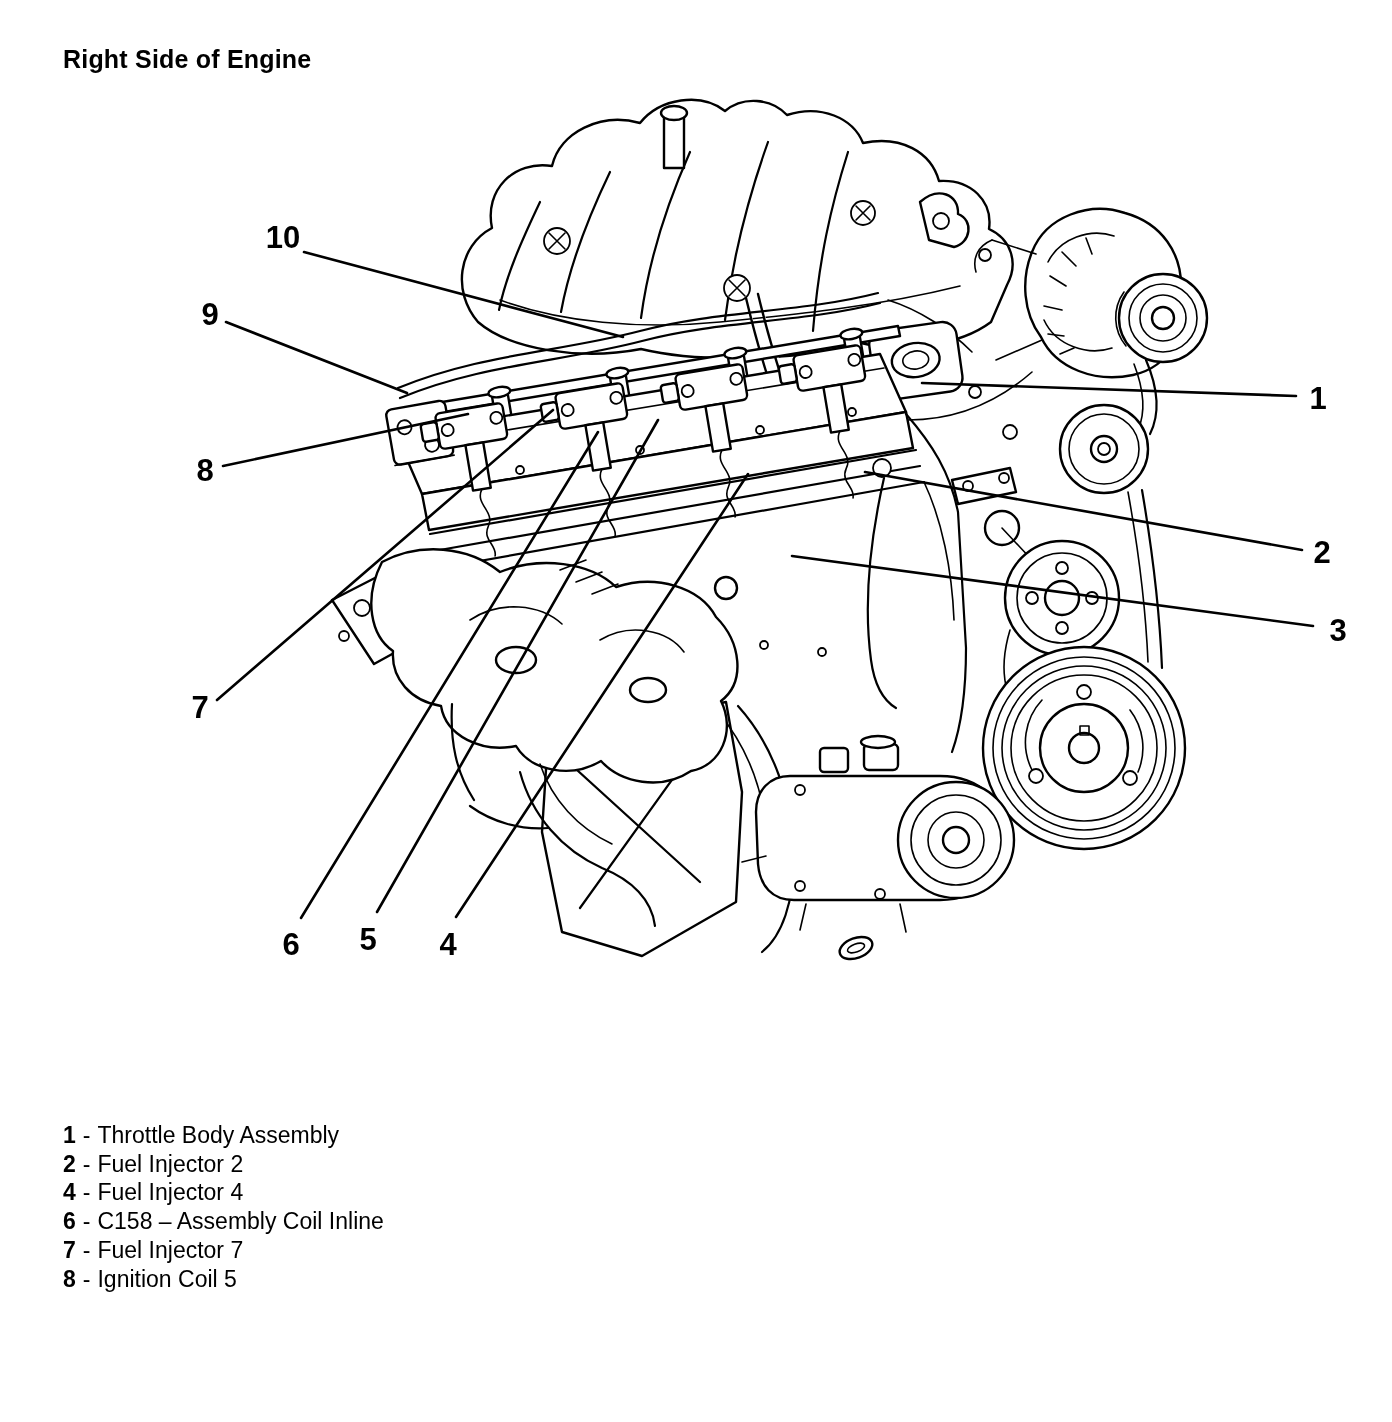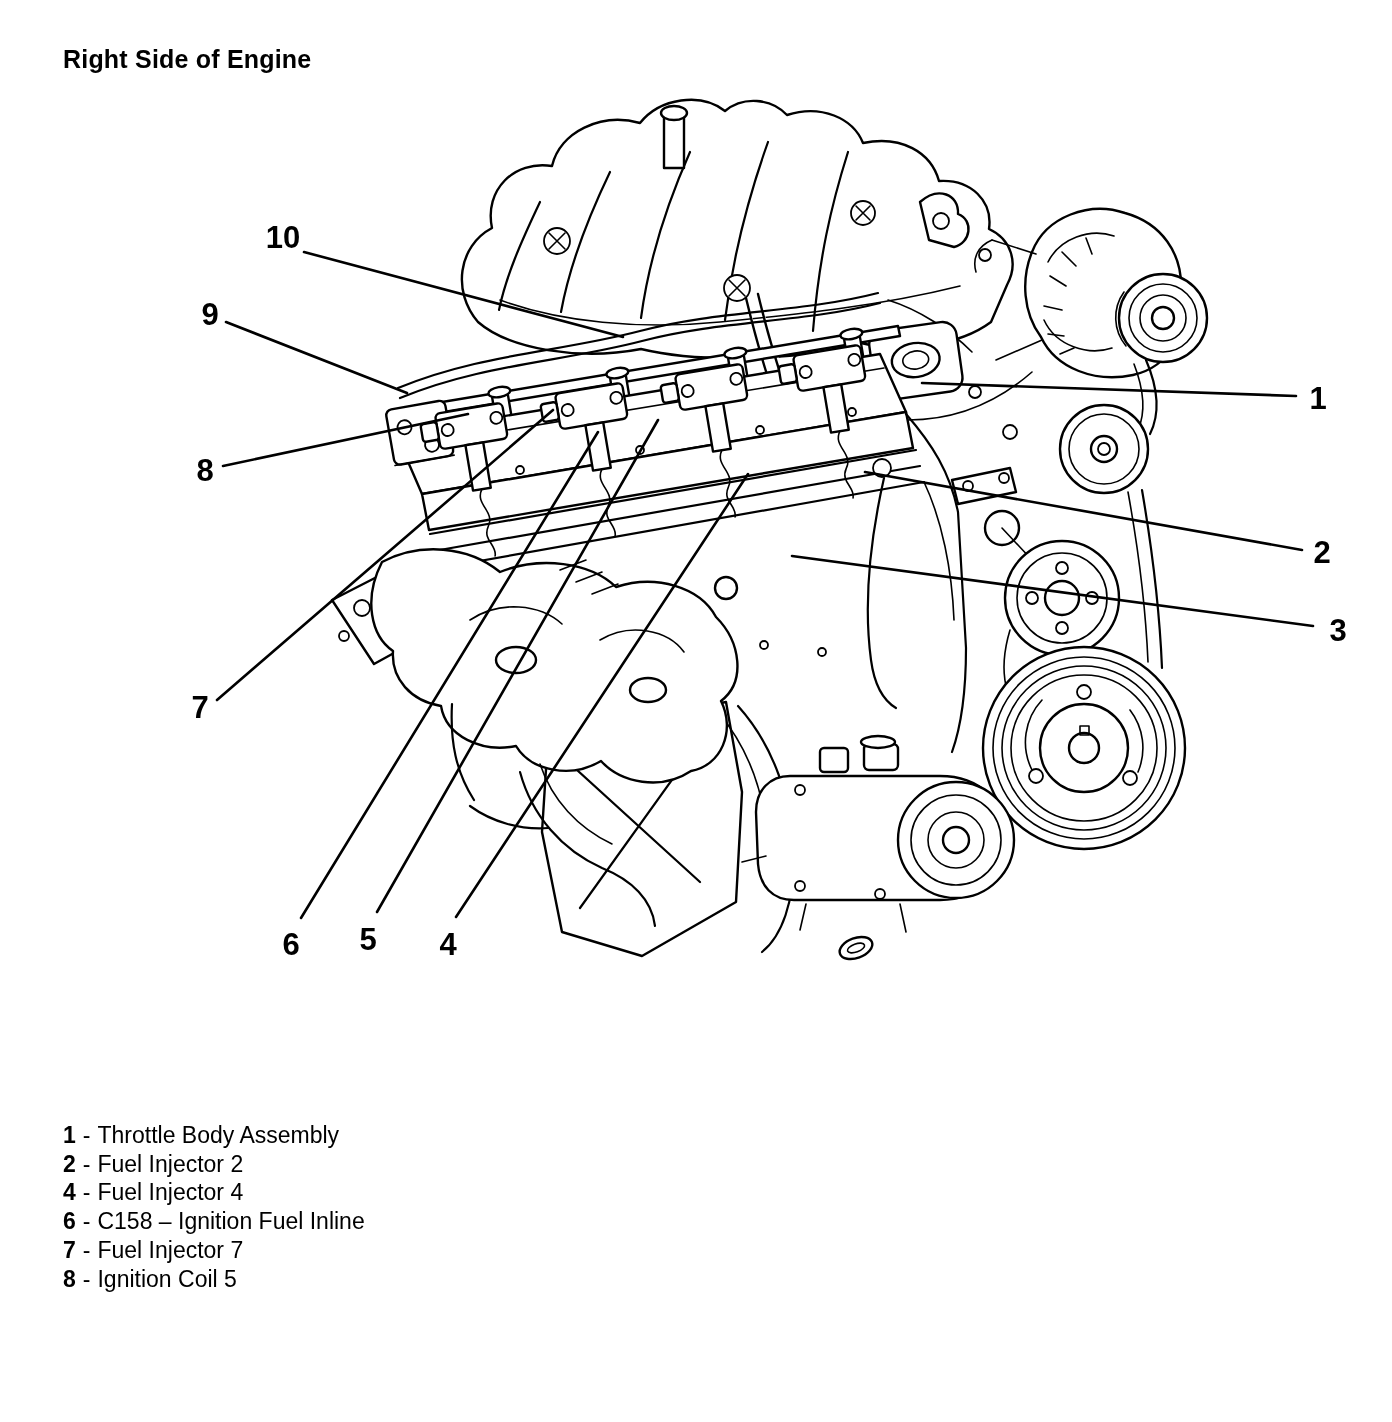--- a/index.html
+++ b/index.html
@@ -277,16 +277,16 @@
         <line x1="304" y1="252" x2="623" y2="337" class="leader"></line>
         <text x="283" y="248" class="callout-num">10</text>
       </g>
 </svg>
 </div>
 
 <div class="legend">
   <div class="legend-row"><span class="lnum">1</span><span class="lsep">-</span><span class="llabel">Throttle Body Assembly</span></div>
   <div class="legend-row"><span class="lnum">2</span><span class="lsep">-</span><span class="llabel">Fuel Injector 2</span></div>
   <div class="legend-row"><span class="lnum">4</span><span class="lsep">-</span><span class="llabel">Fuel Injector 4</span></div>
-  <div class="legend-row"><span class="lnum">6</span><span class="lsep">-</span><span class="llabel">C158 – Ignition Fuel Inline</span></div>
+  <div class="legend-row"><span class="lnum">6</span><span class="lsep">-</span><span class="llabel">C158 – Assembly Coil Inline</span></div>
   <div class="legend-row"><span class="lnum">7</span><span class="lsep">-</span><span class="llabel">Fuel Injector 7</span></div>
   <div class="legend-row"><span class="lnum">8</span><span class="lsep">-</span><span class="llabel">Ignition Coil 5</span></div>
 </div>
 
 </body></html>

